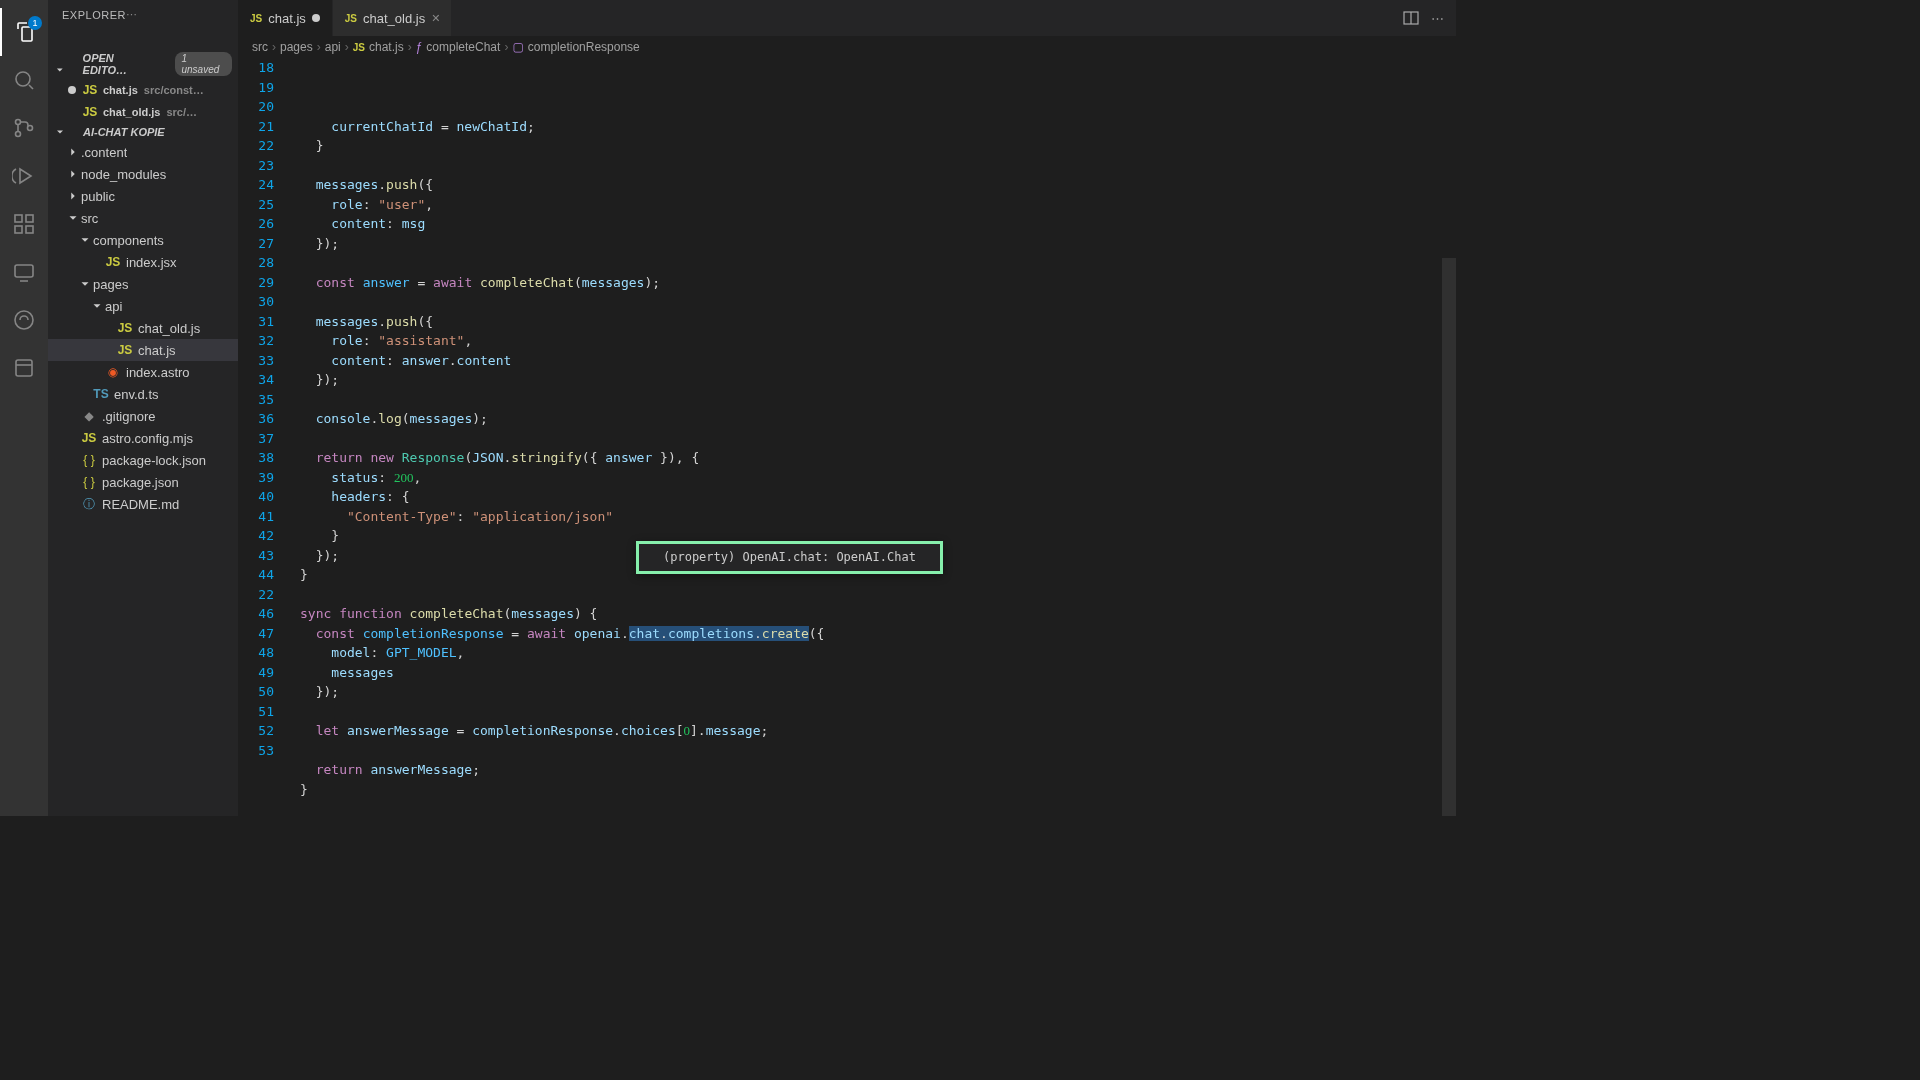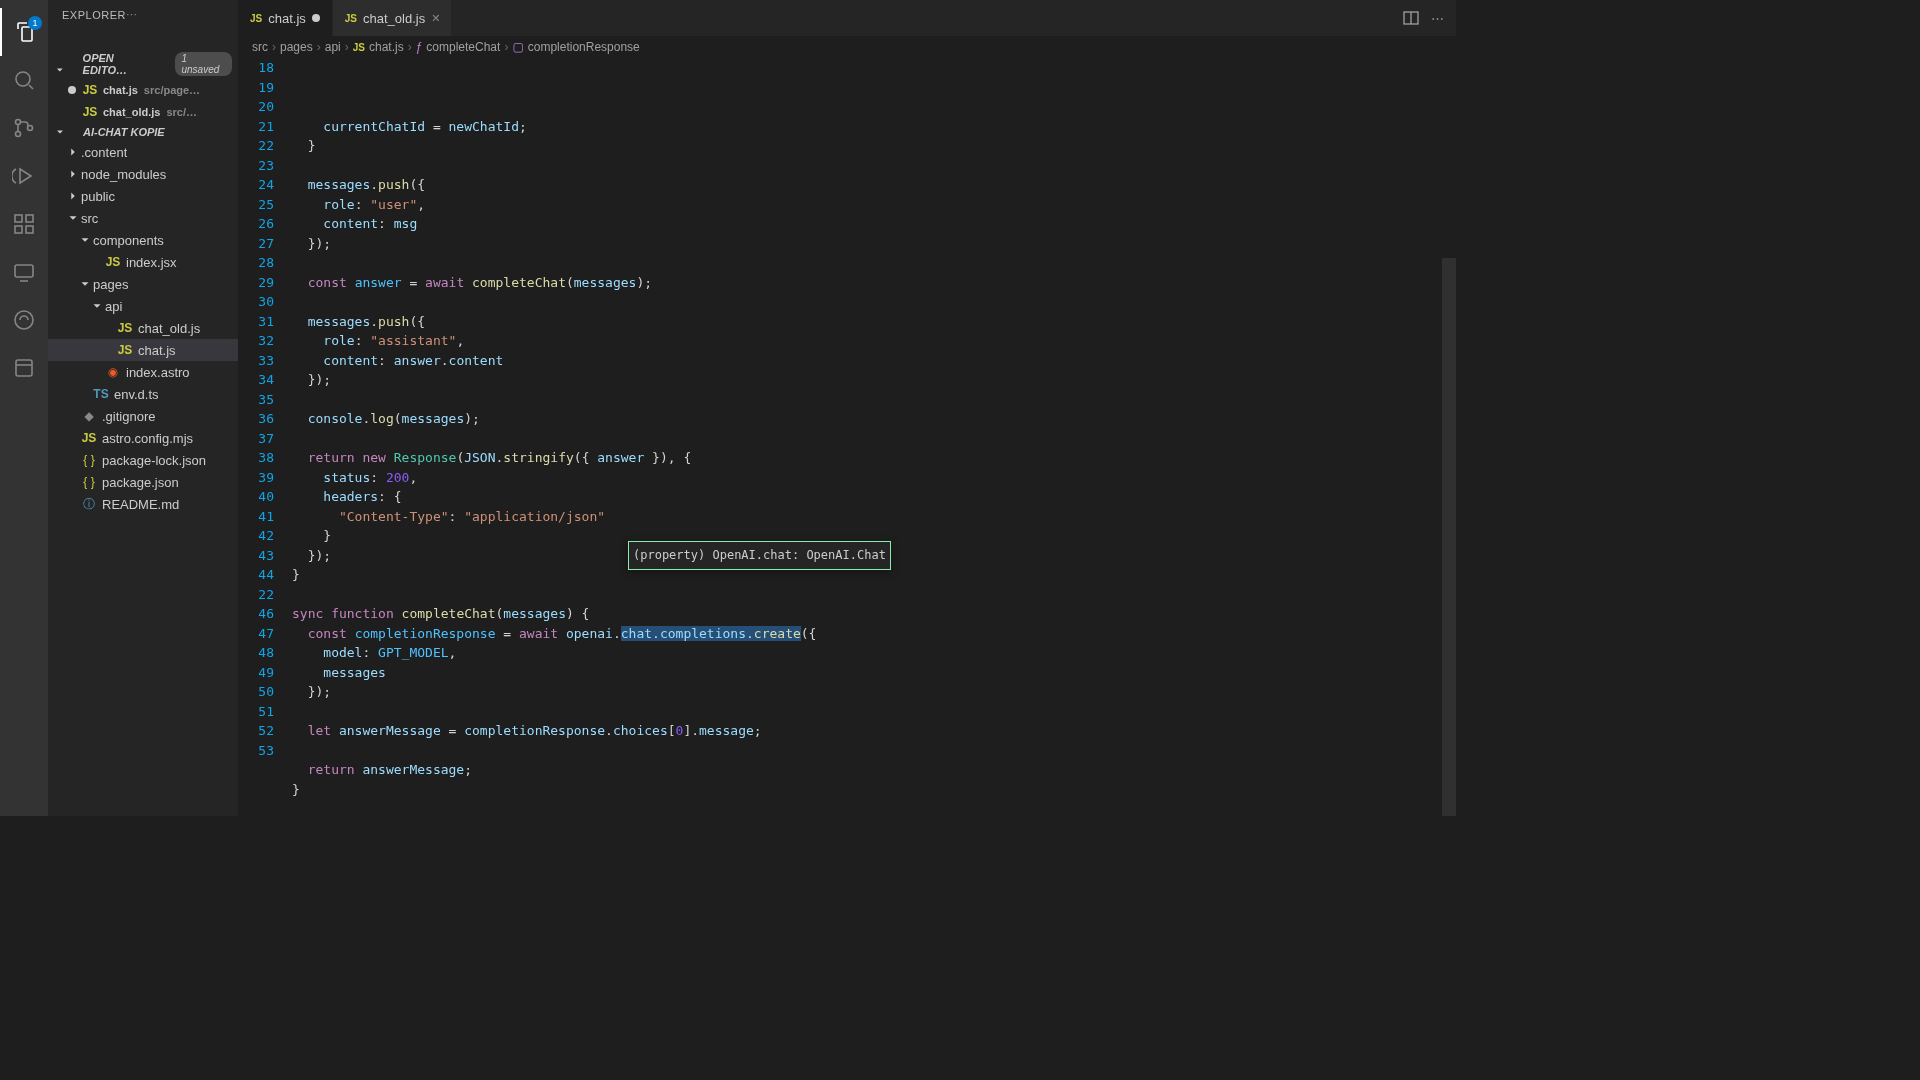--- a/index.html
+++ b/index.html
@@ -127,41 +127,41 @@
   font-size: 12px;
   color: #a0a0a0;
   height: 22px;
 }
 .breadcrumbs .sep { color: #666; }
 .breadcrumbs .crumb { display: flex; align-items: center; gap: 4px; cursor: pointer; }
 .breadcrumbs .sym { color: #b180d7; }
 
 .code-container { flex: 1; display: flex; overflow: hidden; position: relative; font-family: "SF Mono", Menlo, Consolas, monospace; font-size: 13px; line-height: 19.5px;}
 .gutter { width: 50px; text-align: right; padding-right: 14px; color: #0ea5e9; user-select: none; }
-.code { flex: 1; position: relative; white-space: pre; overflow: hidden; }
+.code { flex: 1; position: relative; white-space: pre; overflow: hidden; margin-left: 8px; }
 .code-line { height: 19.5px; }
 .gutter .code-line { }
 .code .code-line { padding-left: 4px; position: relative;}
 
 .k-kw { color: #c586c0; }
 .k-fn { color: #dcdcaa; }
 .k-var { color: #9cdcfe; }
 .k-prop { color: #9cdcfe; }
 .k-str { color: #ce9178; }
-.k-num { color: #8b5cf6; }
+.k-num { color: #22c55e; font-family: Liberation Serif, serif; }
 .k-type { color: #4ec9b0; }
 .k-const { color: #4fc1ff; }
 .k-pun { color: #d4d4d4; }
 .selection { background: #264f78; }
 
 .hover-tooltip {
   position: absolute;
   background: #252526;
-  border: 1px solid #86efac;
-  padding: 4px 4px;
+  border: 3px solid #86efac;
+  padding: 4px 24px;
   font-family: "SF Mono", Menlo, Consolas, monospace;
   font-size: 12px;
   color: #ccc;
   z-index: 10;
   box-shadow: 0 2px 8px rgba(0,0,0,0.4);
 }
 
 .status-bar {
   height: 24px;
   background: #2c7ad6;
@@ -307,21 +307,21 @@
               <path d="M4 6l4 4 4-4z"></path>
             </svg>
           <span>OPEN EDITO…</span>
           <span class="unsaved-badge">1 unsaved</span>
         </div>
         <div id="open-editors">
             <div class="tree-item indent-1">
               <span class="dot"></span>
               <span class="icon icon-js">JS</span>
               <span class="label">chat.js</span>
-              <span class="meta">src/page…</span>
+              <span class="meta">src/const…</span>
             </div>
             <div class="tree-item indent-1">
               <span style="width:16px"></span>
               <span class="icon icon-js">JS</span>
               <span class="label">chat_old.js</span>
               <span class="meta">src/…</span>
             </div>
           </div>
       </div>
       <div class="sb-section">

